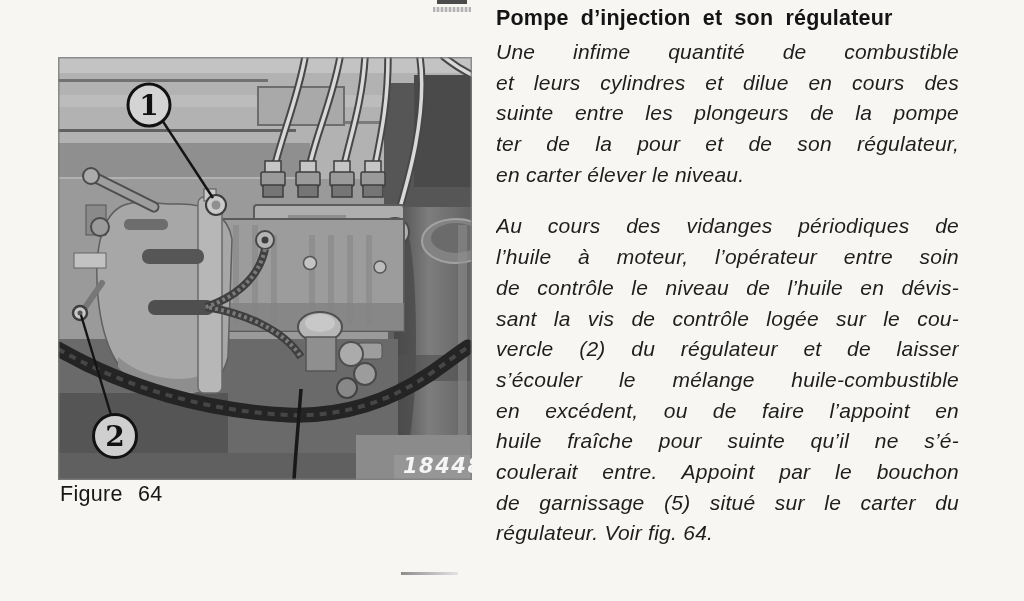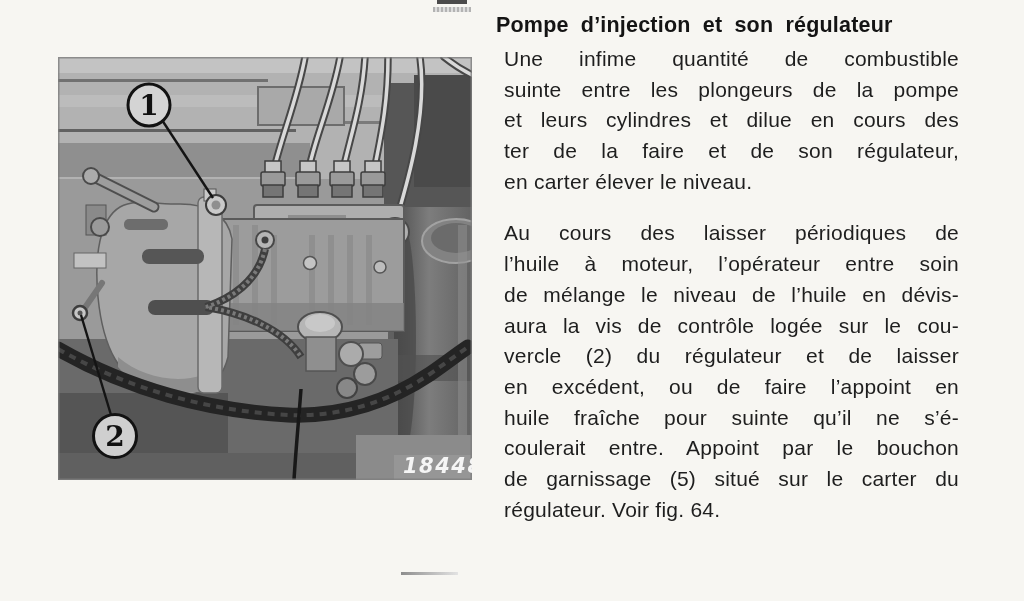--- a/index.html
+++ b/index.html
@@ -16,25 +16,25 @@
   .stamp-light{position:absolute;left:433px;top:7px;width:38px;height:5px;
     background:repeating-linear-gradient(90deg,#b3b3b3 0 2px,#dedede 2px 4px);}
   
   .photo{position:absolute;left:58px;top:57px;width:414px;height:423px;}
   .photo svg{display:block;}
   
   .caption{position:absolute;left:60px;top:481px;
     font-size:21.5px;line-height:26px;color:#161616;
     letter-spacing:.3px;word-spacing:9px;}
   
-  .col{position:absolute;left:496px;top:10px;width:463px;}
+  .col{position:absolute;left:496px;top:3px;width:463px;}
   .title{margin:0 0 4px 0;
     font-size:21.5px;font-weight:bold;line-height:30px;
     letter-spacing:.2px;word-spacing:6px;color:#141414;}
-  .para{margin:0 0 21px 8px;}
+  .para{margin:0 0 21px 0;font-style:italic;}
   .para.last{margin-bottom:0;}
   .ln{
     font-size:21px;line-height:30.7px;height:30.7px;
     letter-spacing:.25px;color:#1e1e1e;
     text-align:justify;text-align-last:justify;
     overflow:hidden;white-space:nowrap;
   }
   .ln.lastline{text-align-last:left;white-space:normal;}
   
   .gutter-rule{position:absolute;left:401px;top:572px;width:57px;height:3px;
@@ -194,38 +194,40 @@
       <line x1="53" y1="358" x2="23" y2="258" stroke="#141414" stroke-width="2.4"></line>
       <g>
         <circle cx="57" cy="379" r="21.5" fill="#cfcfcf" stroke="#121212" stroke-width="3"></circle>
         <text class="badge-num" x="57" y="389" text-anchor="middle" font-size="28" fill="#111">2</text>
       </g>
 
       <text class="serial-text" x="345" y="416" font-size="21" fill="#f5f5f5" letter-spacing="1.5">18448</text>
     </svg>
   </div>
 
+  <div class="caption">Figure 64</div>
 
   <div class="col">
     <h1 class="title">Pompe d’injection et son régulateur</h1>
 
     <div class="para">
       <div class="ln">Une infime quantité de combustible</div>
+      <div class="ln">et leurs cylindres et dilue en cours des</div>
       <div class="ln">suinte entre les plongeurs de la pompe</div>
-      <div class="ln">et leurs cylindres et dilue en cours des</div>
-      <div class="ln">ter de la faire et de son régulateur,</div>
+      <div class="ln">ter de la pour et de son régulateur,</div>
       <div class="ln lastline">en carter élever le niveau.</div>
     </div>
 
     <div class="para last">
-      <div class="ln">Au cours des laisser périodiques de</div>
+      <div class="ln">Au cours des vidanges périodiques de</div>
       <div class="ln">l’huile à moteur, l’opérateur entre soin</div>
-      <div class="ln">de mélange le niveau de l’huile en dévis-</div>
-      <div class="ln">aura la vis de contrôle logée sur le cou-</div>
+      <div class="ln">de contrôle le niveau de l’huile en dévis-</div>
+      <div class="ln">sant la vis de contrôle logée sur le cou-</div>
       <div class="ln">vercle (2) du régulateur et de laisser</div>
+      <div class="ln">s’écouler le mélange huile-combustible</div>
       <div class="ln">en excédent, ou de faire l’appoint en</div>
       <div class="ln">huile fraîche pour suinte qu’il ne s’é-</div>
       <div class="ln">coulerait entre. Appoint par le bouchon</div>
       <div class="ln">de garnissage (5) situé sur le carter du</div>
       <div class="ln lastline">régulateur. Voir fig. 64.</div>
     </div>
   </div>
 
   <div class="gutter-rule"></div>
 

